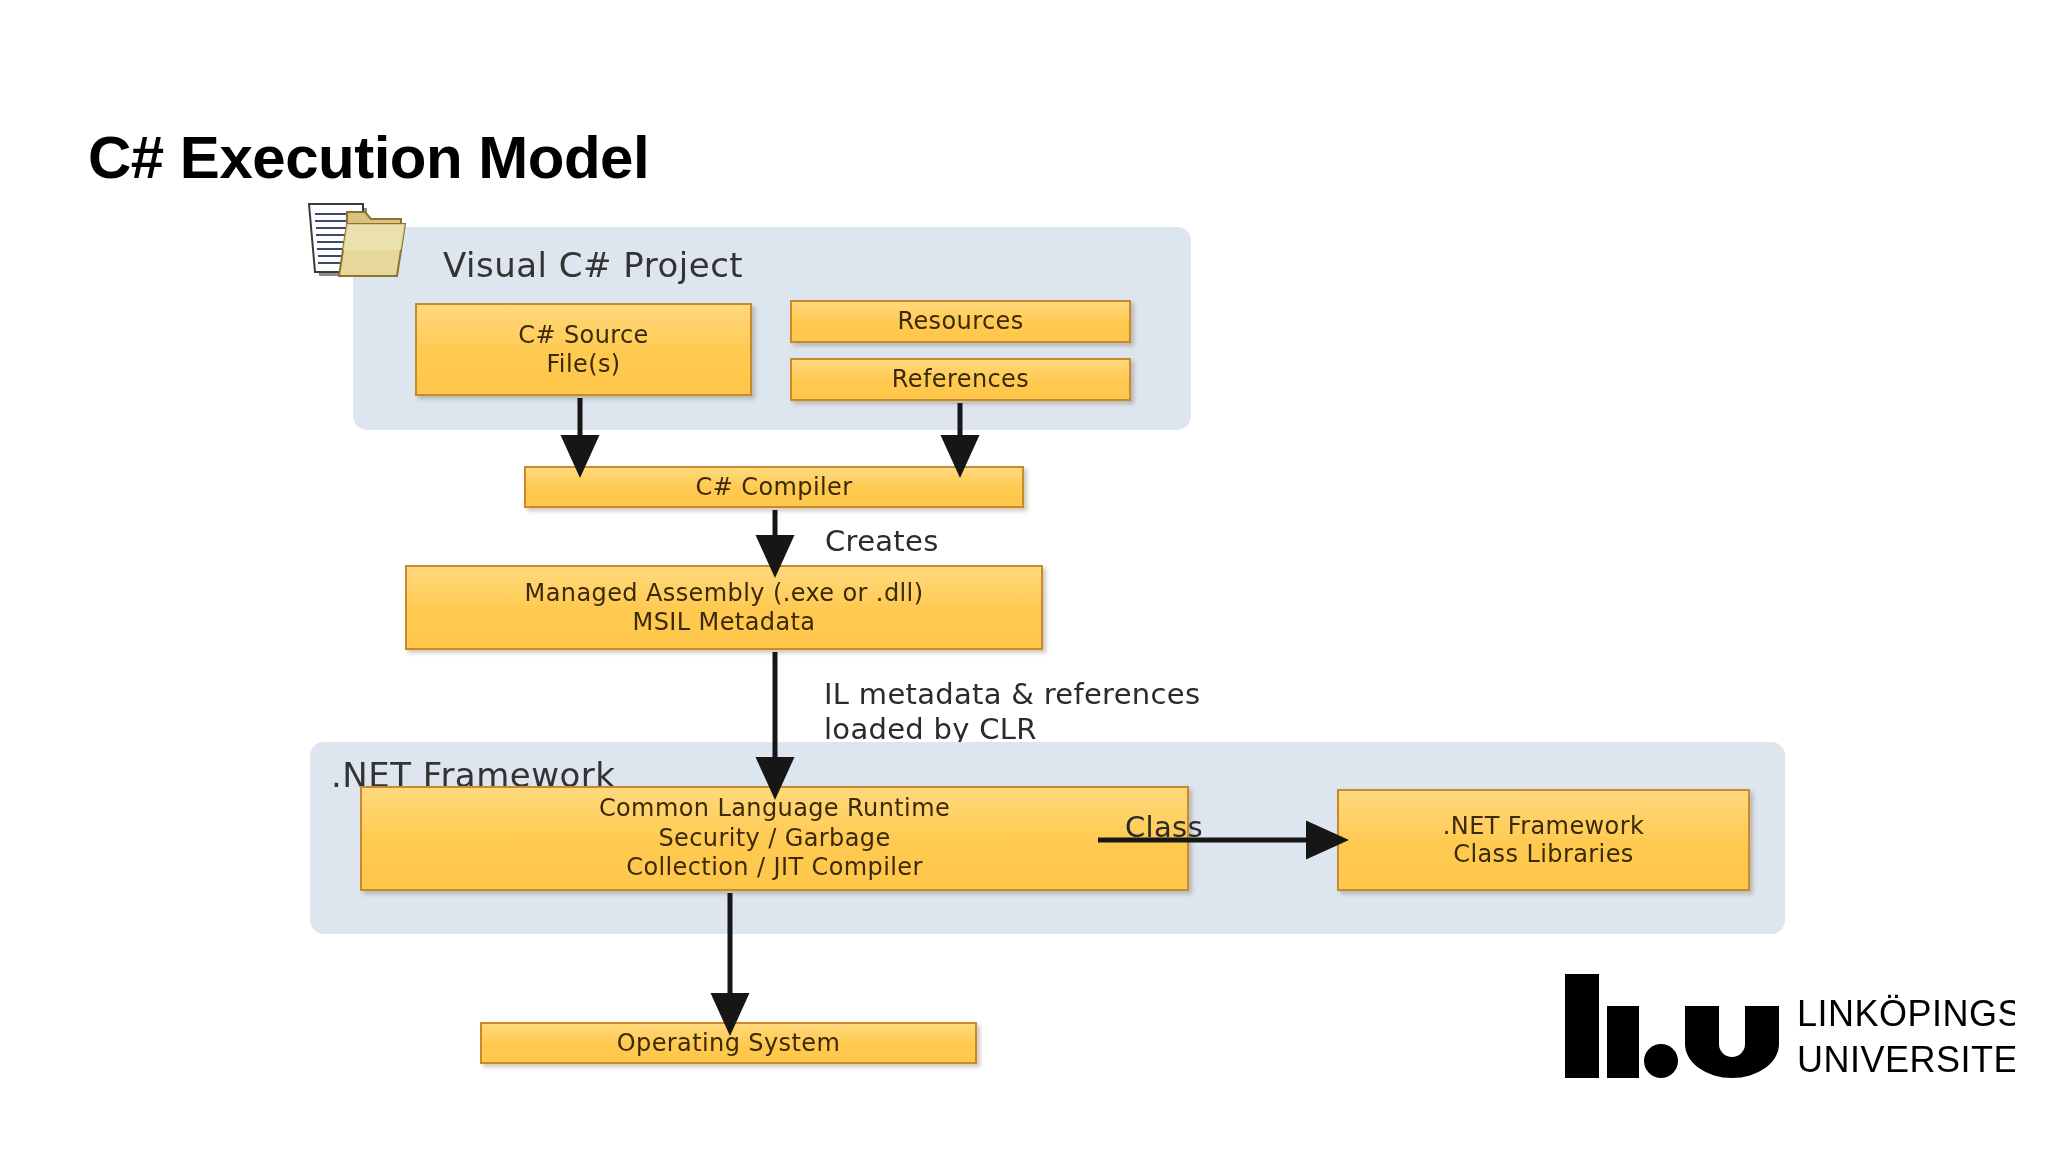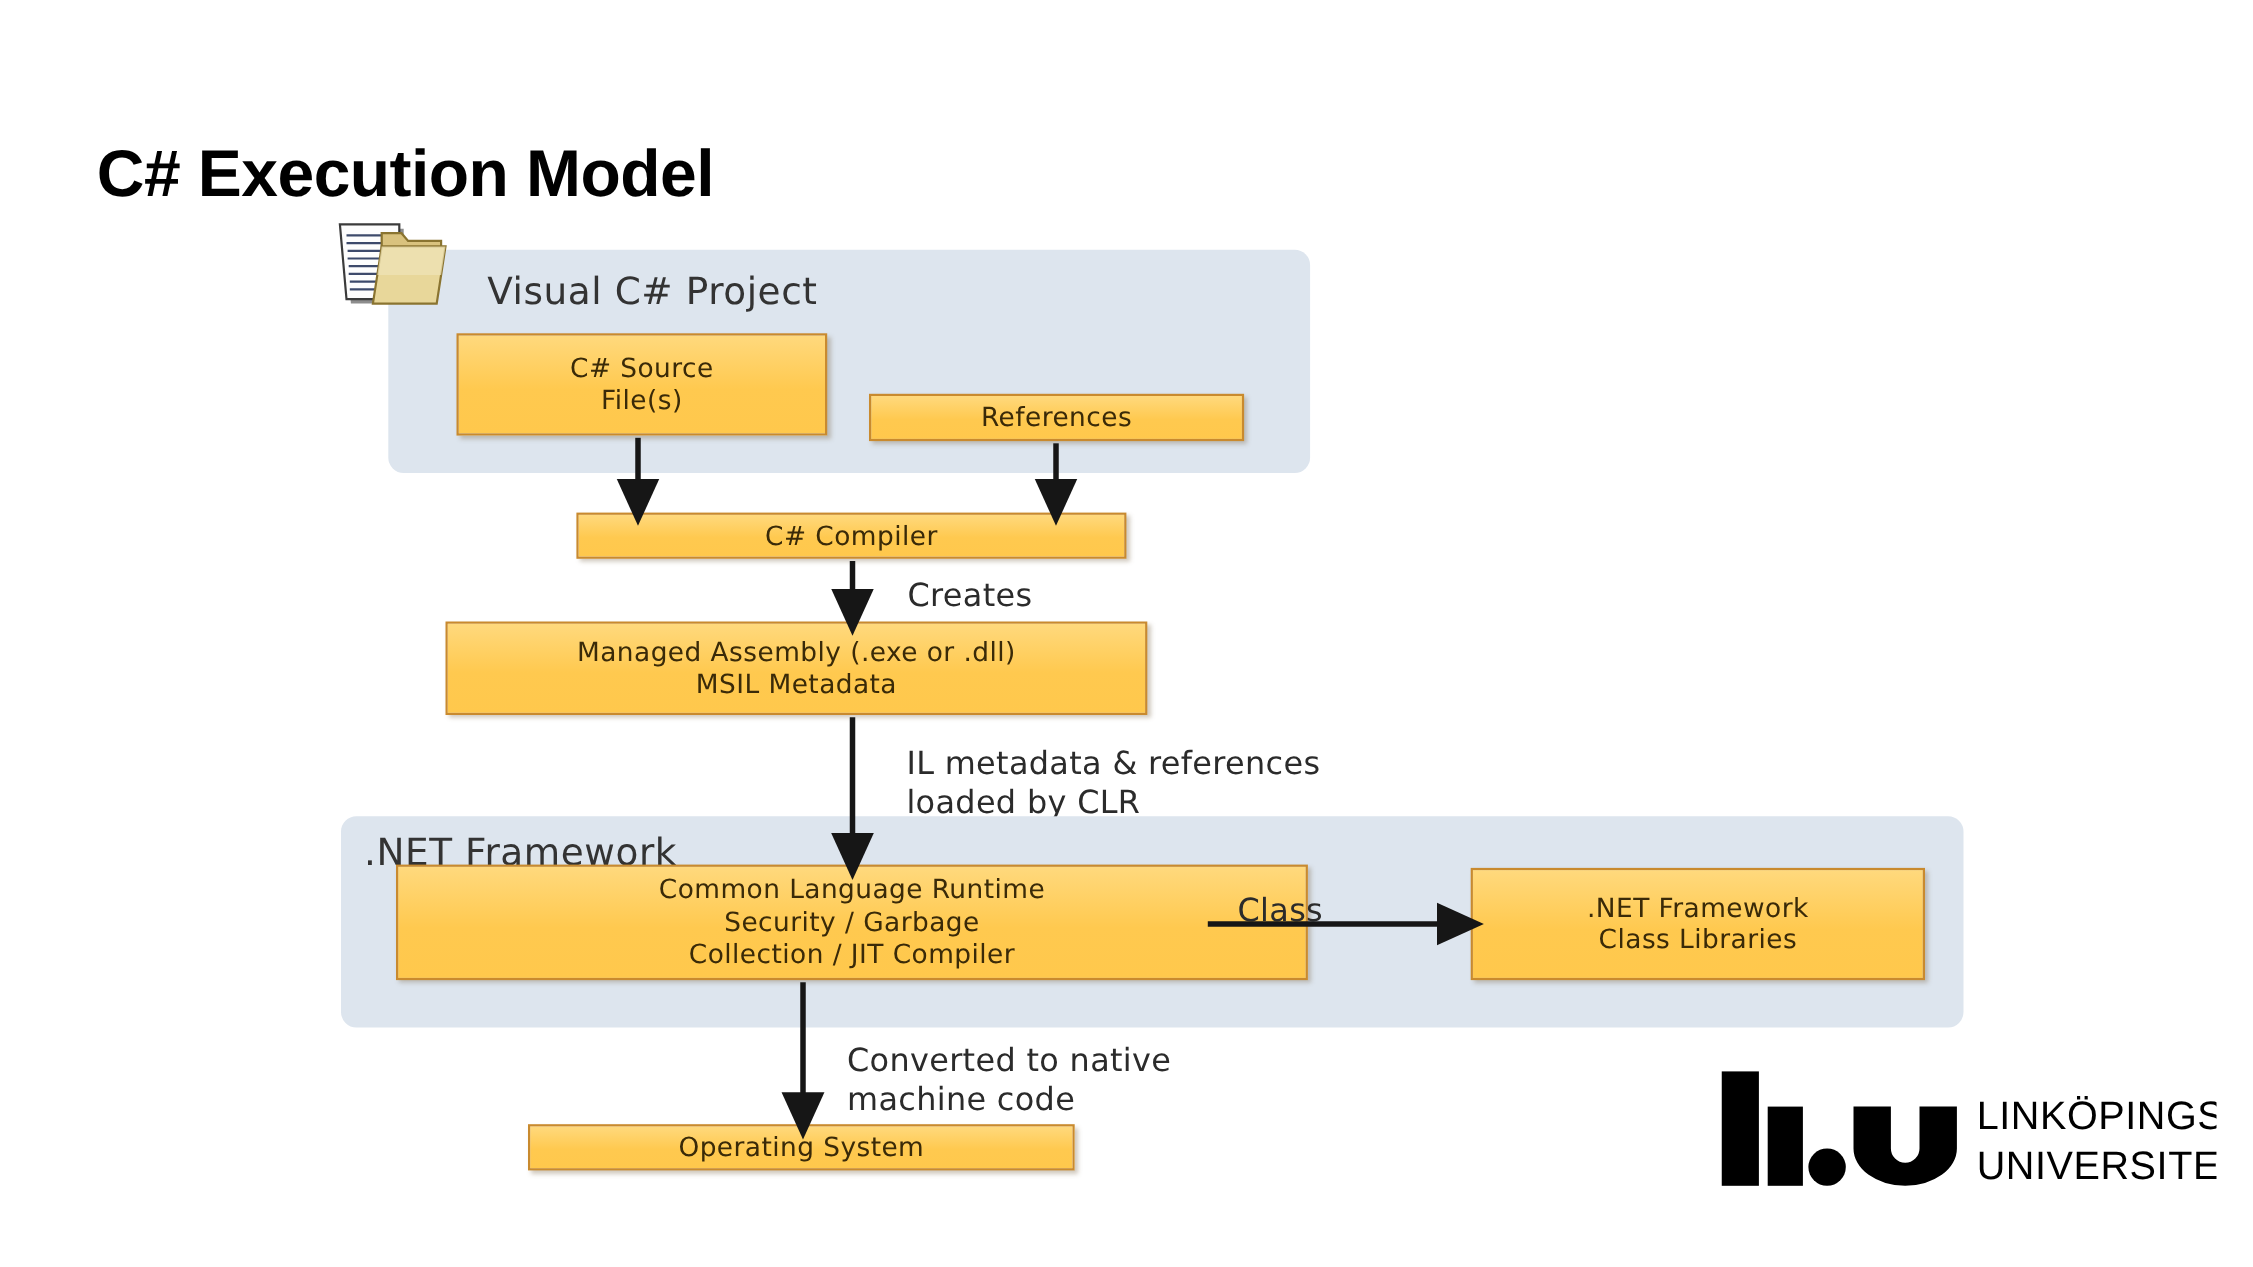--- a/index.html
+++ b/index.html
@@ -141,20 +141,21 @@
       <path d="M42,10 L60,10 L66,17 L96,17 L96,26 L42,26 Z" fill="#d9c27e" stroke="#8a7430" stroke-width="2"></path>
 
       <path d="M42,22 L100,22 L92,74 L34,74 Z" fill="#e8d79a" stroke="#8a7430" stroke-width="2"></path>
       <path d="M42,22 L100,22 L96,48 L38,48 Z" fill="#efe3b6" opacity="0.75"></path>
     </svg>
   </div>
 
   <div class="box gradient" style="left:415px; top:303px; width:337px; height:93px;">C# Source
 File(s)</div>
 
+  <div class="box gradient" style="left:790px; top:300px; width:341px; height:43px;">Resources</div>
 
   <div class="box gradient" style="left:790px; top:358px; width:341px; height:43px;">References</div>
 
   <div class="box gradient" style="left:524px; top:466px; width:500px; height:42px;">C# Compiler</div>
 
   <div class="edge-label" style="left:825px; top:524px;">Creates</div>
 
   <div class="box gradient" style="left:405px; top:565px; width:638px; height:85px;">Managed Assembly (.exe or .dll)
 MSIL Metadata</div>
 
@@ -166,22 +167,20 @@
 
   <div class="box gradient" style="left:360px; top:786px; width:829px; height:105px; line-height:1.24;">Common Language Runtime
 Security / Garbage
 Collection / JIT Compiler</div>
 
   <div class="edge-label" style="left:1125px; top:810px;">Class</div>
 
   <div class="box gradient" style="left:1337px; top:789px; width:413px; height:102px;">.NET Framework
 Class Libraries</div>
 
-  <div class="edge-label" style="left:770px; top:947px;">Converted to native
-machine code</div>
 
   <div class="box gradient" style="left:480px; top:1022px; width:497px; height:42px;">Operating System</div>
 
   <svg class="arrows" viewBox="0 0 2048 1152" xmlns="http://www.w3.org/2000/svg">
     <defs>
       <marker id="arrowhead" markerWidth="9" markerHeight="9" refX="4.2" refY="4.5" orient="auto" markerUnits="strokeWidth">
         <path d="M0,0.6 L8.6,4.5 L0,8.4 Z" fill="#161616"></path>
       </marker>
     </defs>
     <g stroke="#161616" stroke-width="5" fill="none" marker-end="url(#arrowhead)">

